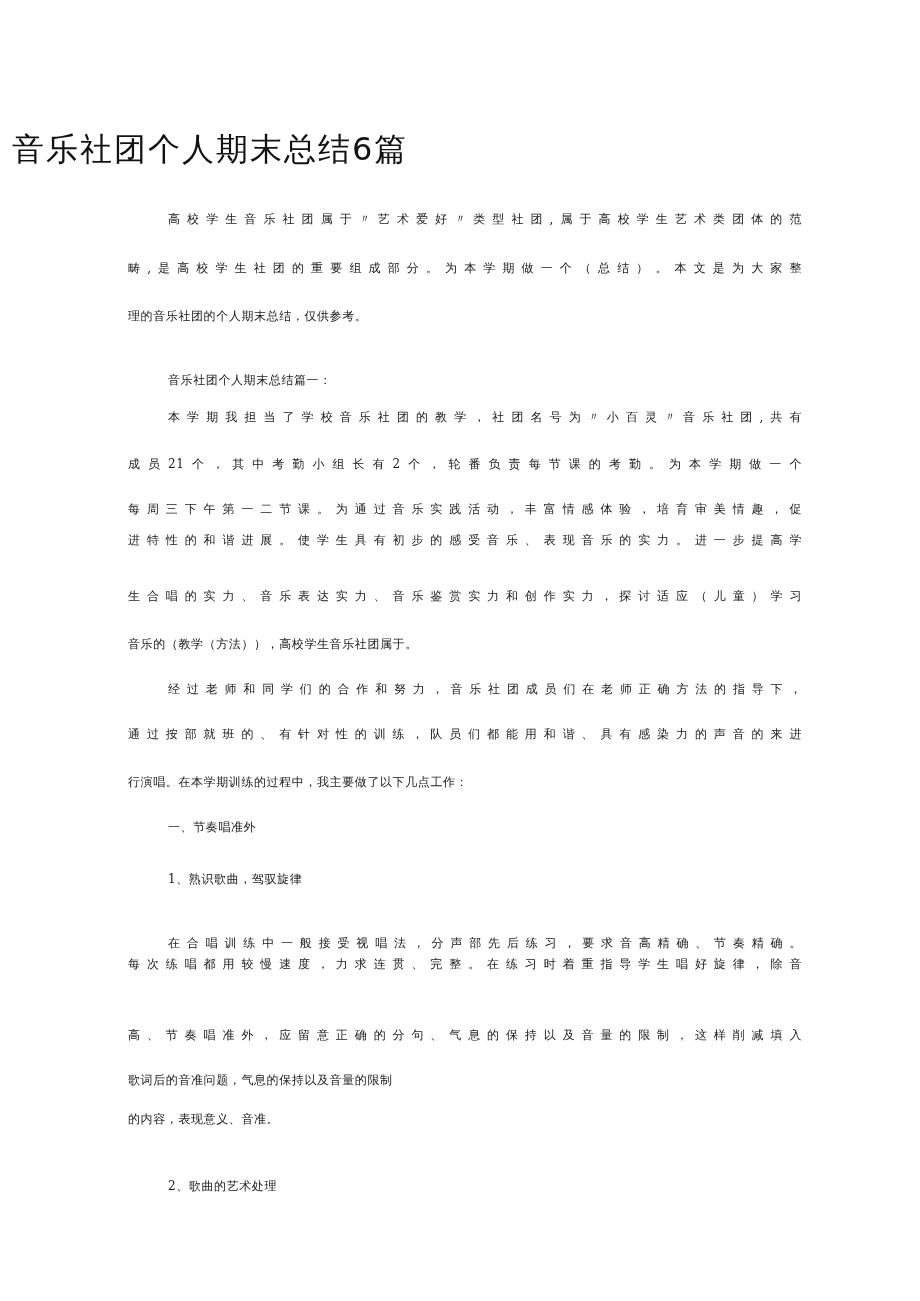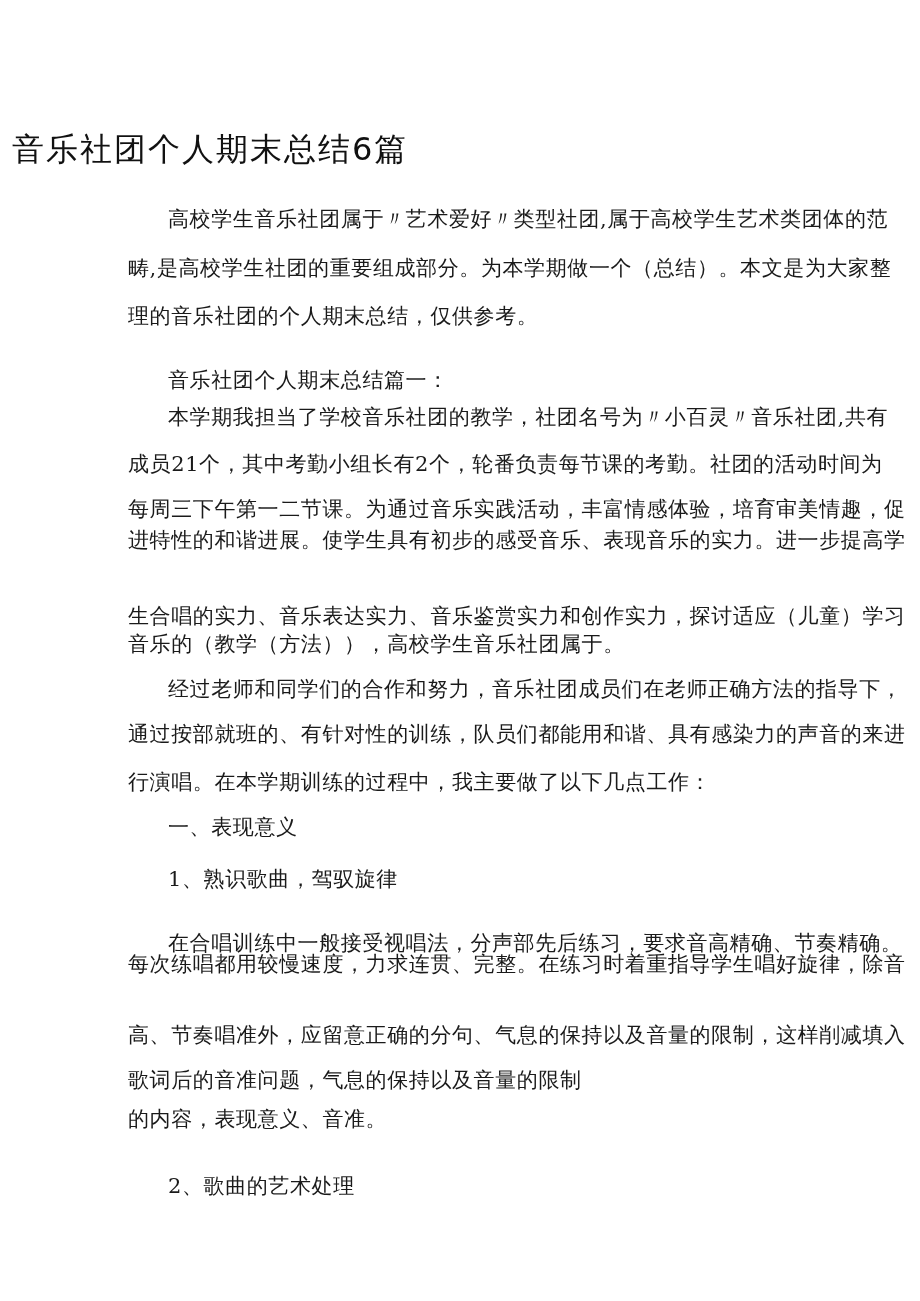--- a/index.html
+++ b/index.html
@@ -1,42 +1,42 @@
 <!DOCTYPE html>
 <html><head>
 <meta charset="utf-8">
 <style>
   html, body { margin:0; padding:0; background:#ffffff; }
   body { width:920px; height:1301px; position:relative; overflow:hidden;
          font-family: "DejaVu Serif", "Liberation Serif", serif; color:#1a1a1a; }
   .title { position:absolute; left:12px; width:920px; top:128px; text-align:left;
            font-size:32px; letter-spacing:2px; font-family:"DejaVu Sans","Liberation Sans",sans-serif; font-weight:normal; color:#111; }
-  .line { position:absolute; left:128px; font-size:21px; white-space:nowrap; letter-spacing:0.6px; line-height:24px; }
+  .line { position:absolute; left:128px; font-size:12px; white-space:nowrap; letter-spacing:0.6px; line-height:24px; }
   .indent { left:168px; }
   .justify { width:674px; text-align-last:justify; text-align:justify; }
   .justify.indent { width:634px; }
 </style>
 </head>
 <body>
 
 <div class="title">音乐社团个人期末总结6篇</div>
 
 <div class="line indent justify" style="top:207px">高校学生音乐社团属于〃艺术爱好〃类型社团,属于高校学生艺术类团体的范</div>
 <div class="line justify" style="top:256px">畴,是高校学生社团的重要组成部分。为本学期做一个（总结）。本文是为大家整</div>
 <div class="line" style="top:304px">理的音乐社团的个人期末总结，仅供参考。</div>
 <div class="line indent" style="top:368px">音乐社团个人期末总结篇一：</div>
 <div class="line indent justify" style="top:405px">本学期我担当了学校音乐社团的教学，社团名号为〃小百灵〃音乐社团,共有</div>
-<div class="line justify" style="top:452px">成员21个，其中考勤小组长有2个，轮番负责每节课的考勤。社团的活动时间为</div>
+<div class="line justify" style="top:452px">成员21个，其中考勤小组长有2个，轮番负责每节课的考勤。为本学期做一个</div>
 <div class="line justify" style="top:497px">每周三下午第一二节课。为通过音乐实践活动，丰富情感体验，培育审美情趣，促</div>
 <div class="line justify" style="top:528px">进特性的和谐进展。使学生具有初步的感受音乐、表现音乐的实力。进一步提高学</div>
-<div class="line justify" style="top:604px">生合唱的实力、音乐表达实力、音乐鉴赏实力和创作实力，探讨适应（儿童）学习</div>
+<div class="line justify" style="top:584px">生合唱的实力、音乐表达实力、音乐鉴赏实力和创作实力，探讨适应（儿童）学习</div>
 <div class="line" style="top:632px">音乐的（教学（方法）），高校学生音乐社团属于。</div>
 <div class="line indent justify" style="top:677px">经过老师和同学们的合作和努力，音乐社团成员们在老师正确方法的指导下，</div>
 <div class="line justify" style="top:722px">通过按部就班的、有针对性的训练，队员们都能用和谐、具有感染力的声音的来进</div>
 <div class="line" style="top:770px">行演唱。在本学期训练的过程中，我主要做了以下几点工作：</div>
-<div class="line indent" style="top:815px">一、表现意义</div>
+<div class="line indent" style="top:815px">一、节奏唱准外</div>
 <div class="line indent" style="top:867px">1、熟识歌曲，驾驭旋律</div>
 <div class="line indent justify" style="top:931px">在合唱训练中一般接受视唱法，分声部先后练习，要求音高精确、节奏精确。</div>
 <div class="line justify" style="top:952px">每次练唱都用较慢速度，力求连贯、完整。在练习时着重指导学生唱好旋律，除音</div>
 <div class="line justify" style="top:1023px">高、节奏唱准外，应留意正确的分句、气息的保持以及音量的限制，这样削减填入</div>
 <div class="line" style="top:1068px">歌词后的音准问题，气息的保持以及音量的限制</div>
 <div class="line" style="top:1107px">的内容，表现意义、音准。</div>
 <div class="line indent" style="top:1174px">2、歌曲的艺术处理</div>
 
 </body></html>

